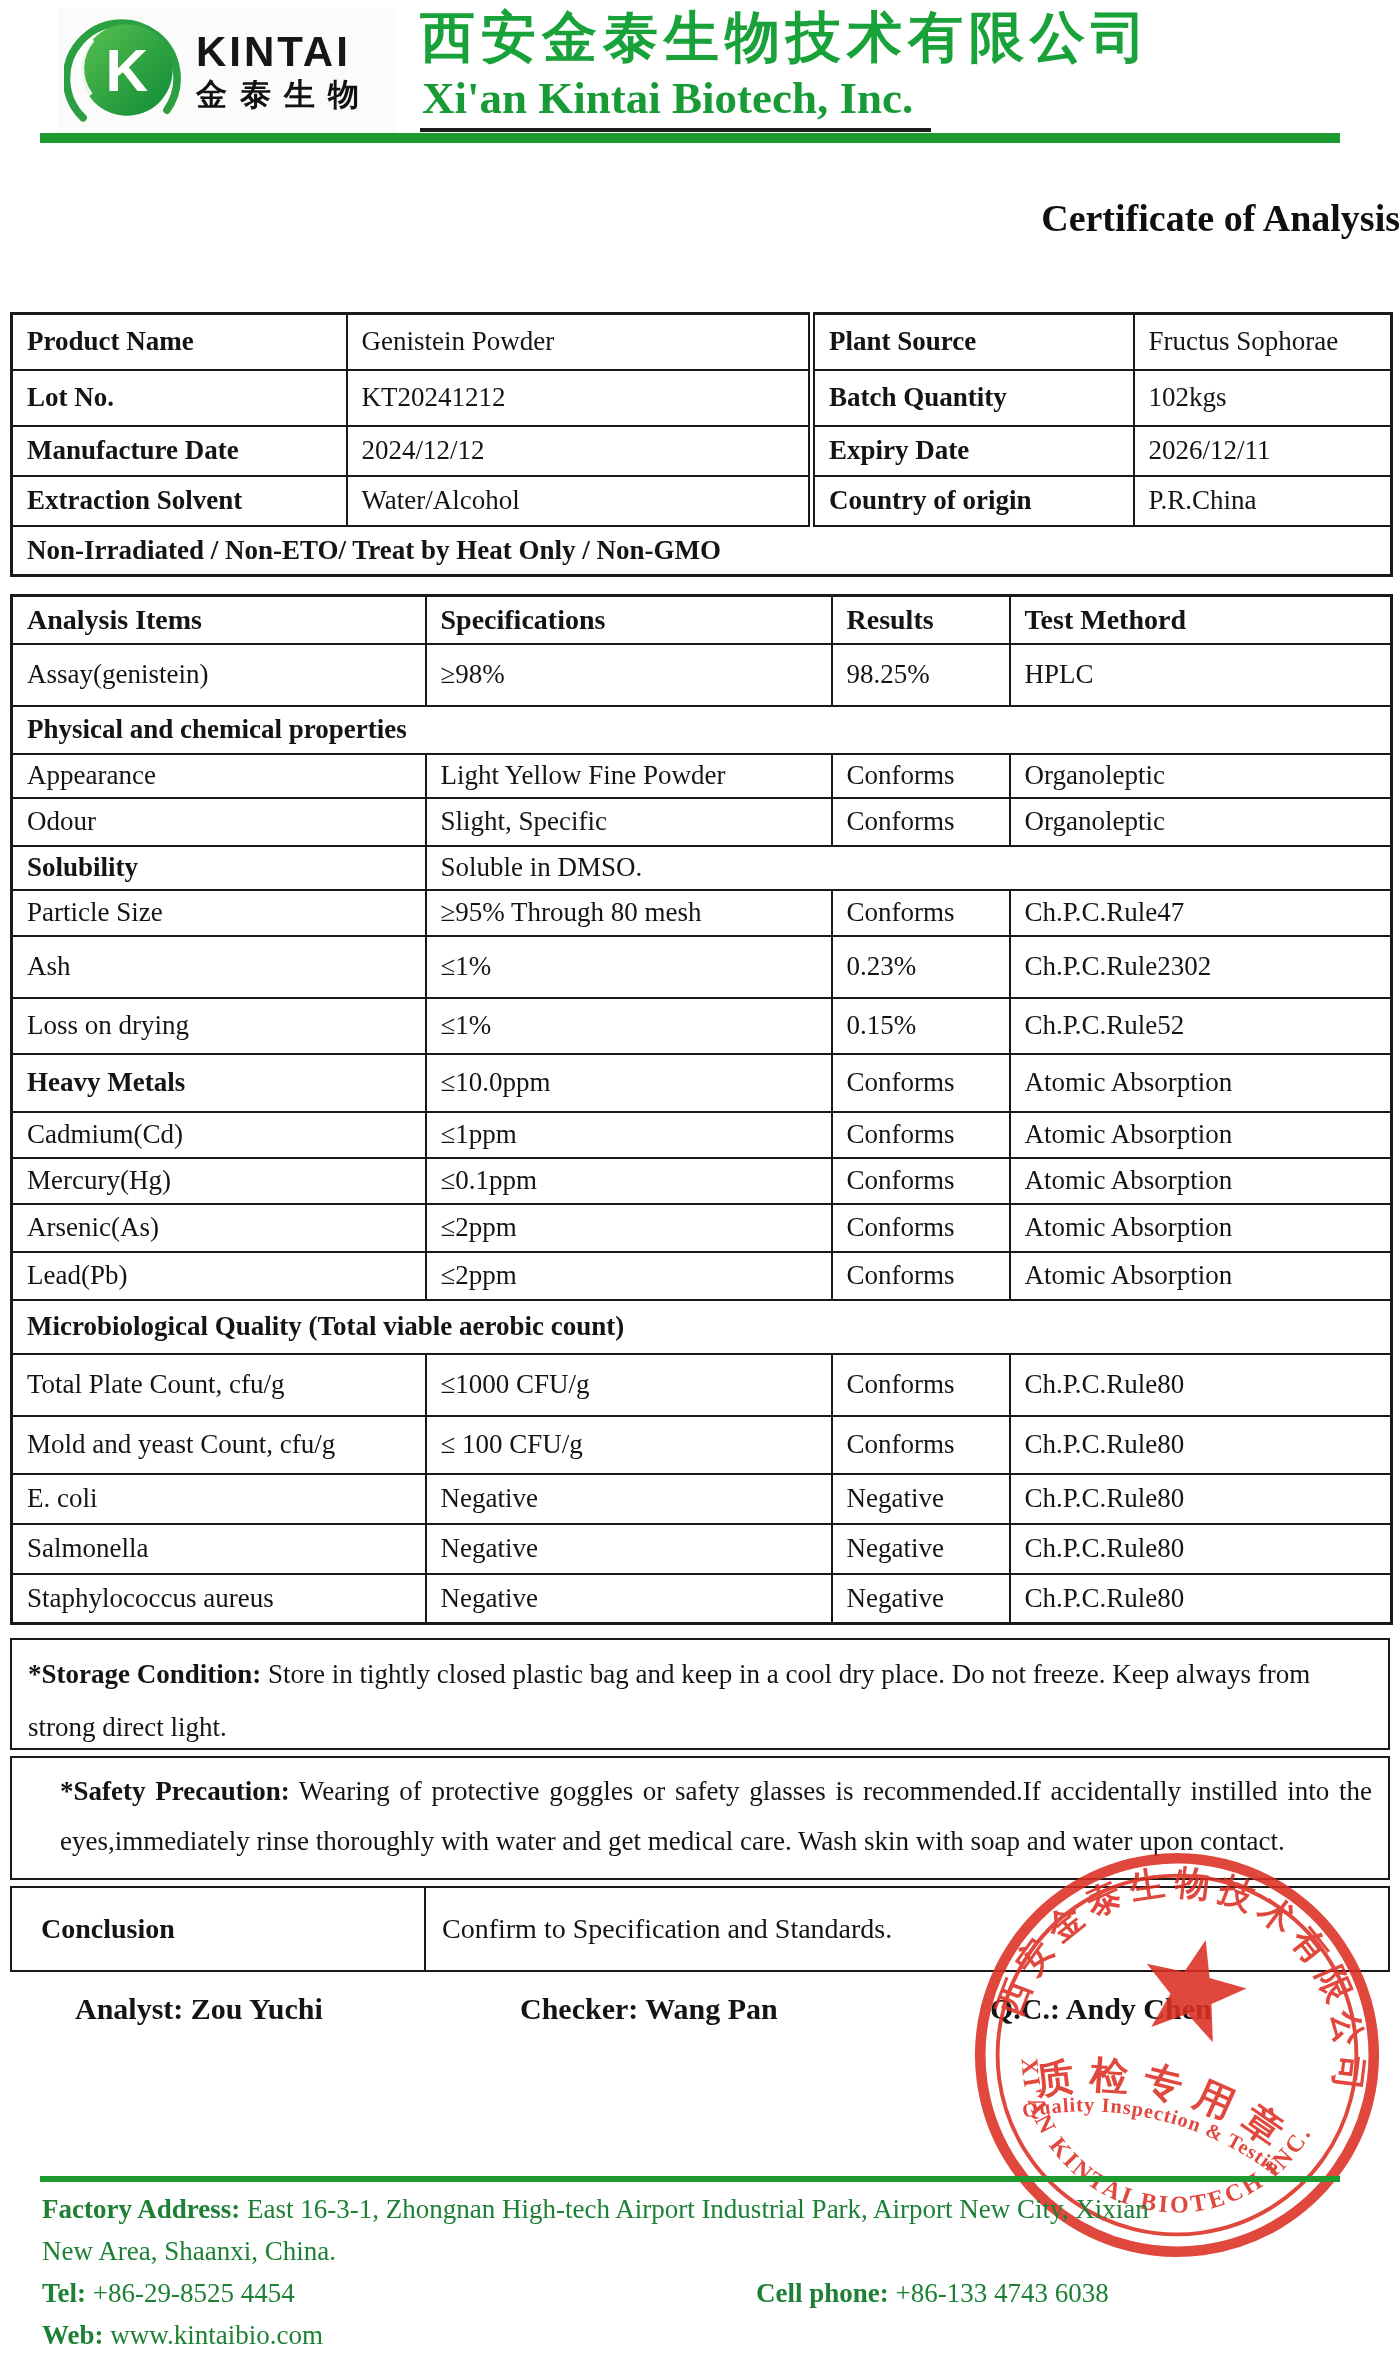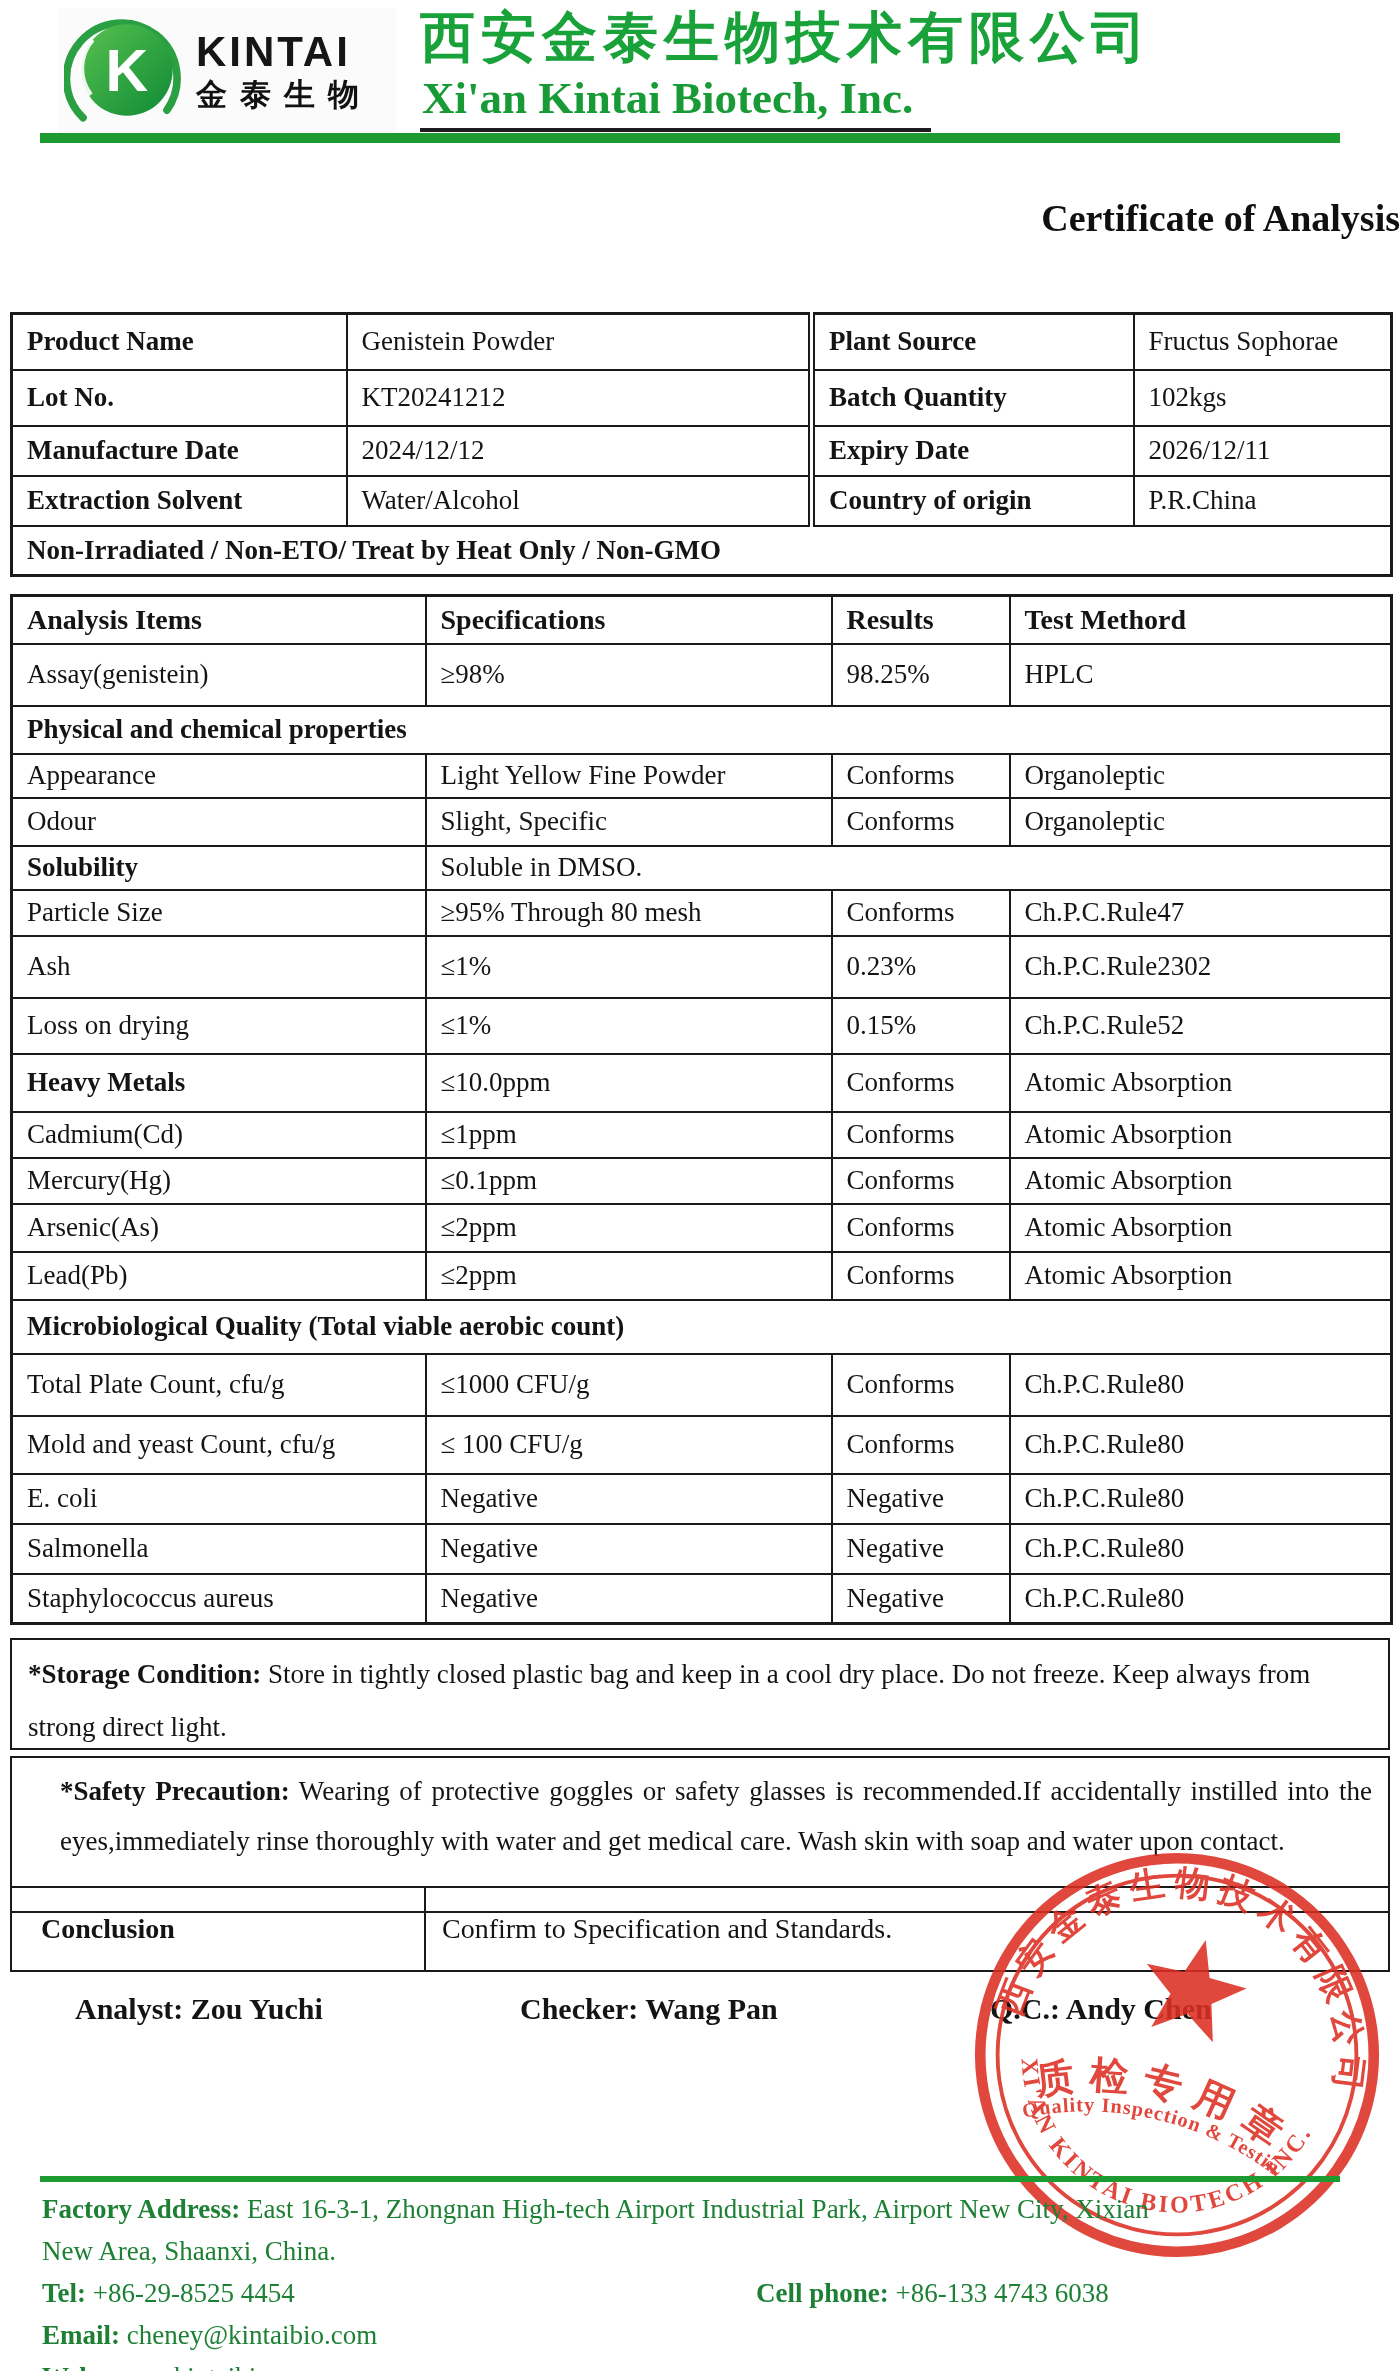--- a/index.html
+++ b/index.html
@@ -28,21 +28,21 @@
   .ptable { position:absolute; left:10px; top:312px; width:1380px; border:3px solid #1a1a1a; }
   .ptable .lab { font-weight:bold; }
   .ptable .dbl { border-left:7px double #1a1a1a; }
   .atable { position:absolute; left:10px; top:594px; width:1380px; border:3px solid #1a1a1a; }
   .atable td.hd { font-weight:bold; font-size:28px; }
   .b { font-weight:bold; }
   
   .boxed { position:absolute; left:10px; width:1380px; border:2.5px solid #1a1a1a;
     font-size:27px; padding:8px 16px; line-height:53px; background:#fff; }
   .storage-box { top:1638px; height:112px; }
-  .safety-box { top:1756px; height:157px; text-align:justify; line-height:50px;padding-left:48px; }
+  .safety-box { top:1756px; height:124px; text-align:justify; line-height:50px;padding-left:48px; }
   .conclusion-row { position:absolute; left:10px; top:1886px; width:1380px; height:86px;
     border:2.5px solid #1a1a1a; display:flex; }
   .conclusion-row .cl { width:414px; border-right:2.5px solid #1a1a1a; display:flex;
     align-items:center; padding-left:29px; font-size:28px; font-weight:bold; }
   .conclusion-row .cv { flex:1; display:flex; align-items:center; padding-left:16px; font-size:28px; }
   
   .signatures { position:absolute; left:0; top:1992px; width:1400px; height:44px; font-weight:bold; font-size:30px; }
   .signatures .sig { position:absolute; top:0; white-space:nowrap; }
   
   .stamp { position:absolute; left:960px; top:1838px; width:434px; height:434px;
@@ -286,15 +286,14 @@
 </svg>
 
 <div class="footer-line"></div>
 <div class="footer">
   <div><span class="fl">Factory Address:</span><span> East 16-3-1, Zhongnan High-tech Airport Industrial Park, Airport New City, Xixian</span></div>
   <div><span>New Area, Shaanxi, China.</span></div>
   <div class="tel-row">
     <span class="fl">Tel:</span><span> +86-29-8525 4454</span>
     <span class="cell-pair"><span class="fl">Cell phone:</span><span> +86-133 4743 6038</span></span>
   </div>
-  <div><span class="fl">Email:</span><span> cheney@kintaibio.com</span></div>
   <div><span class="fl">Web:</span><span> www.kintaibio.com</span></div>
 </div>
 
 </body></html>

